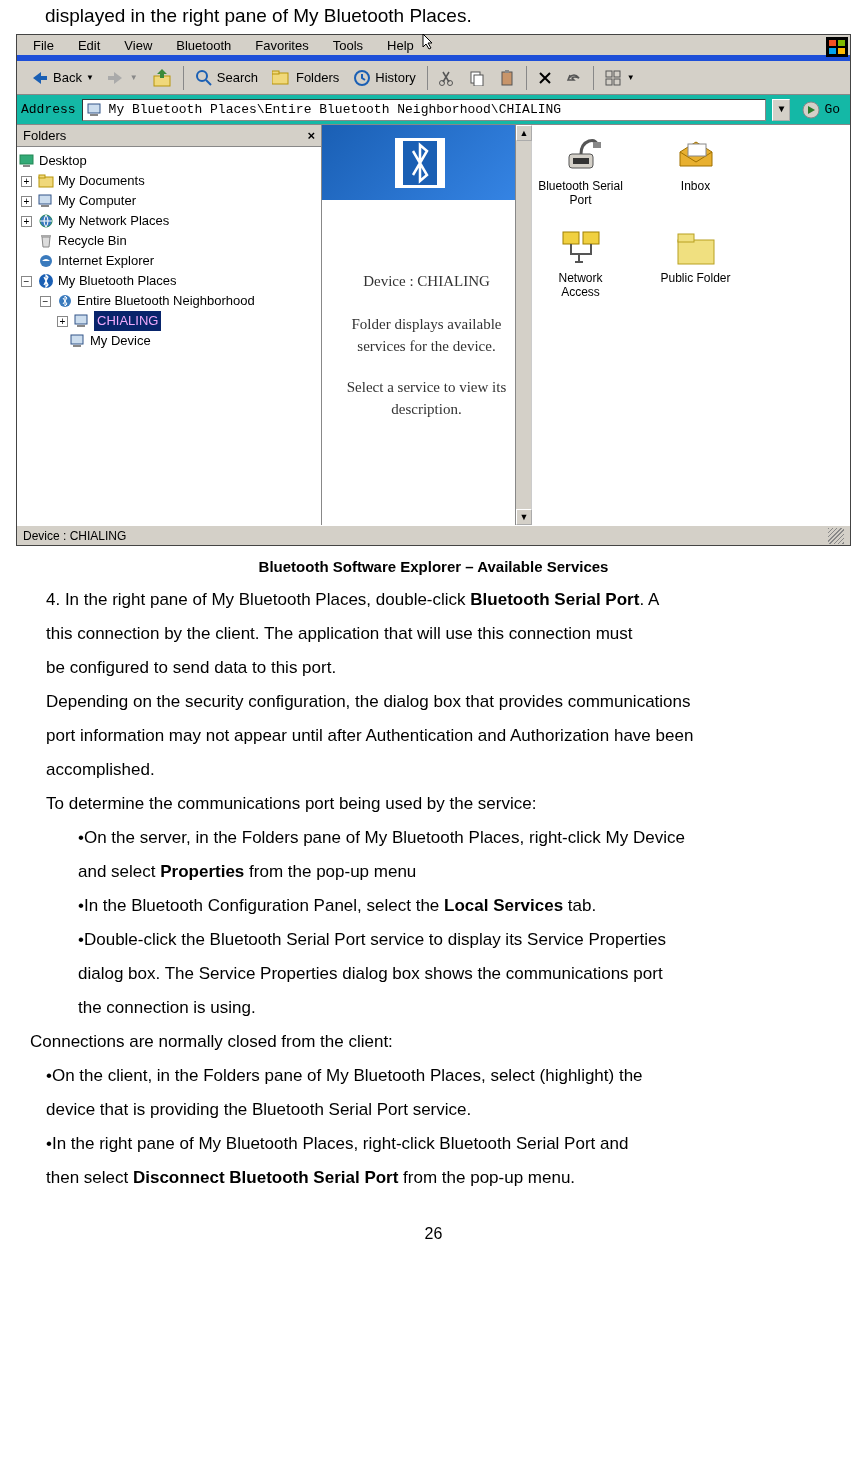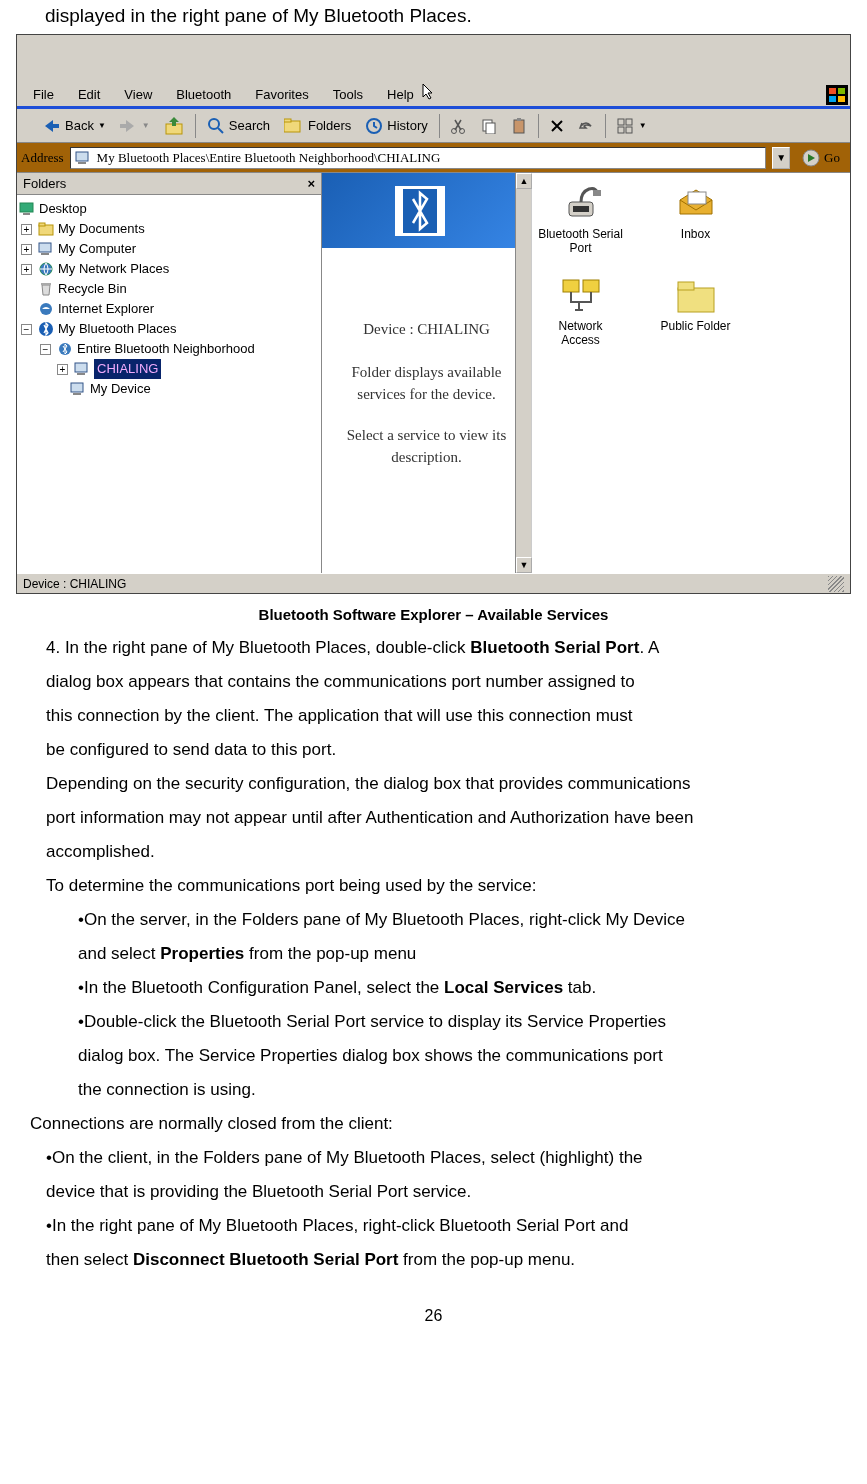--- a/index.html
+++ b/index.html
@@ -1,28 +1,28 @@
 <!DOCTYPE html>
 <html><head>
 <meta charset="utf-8">
 <style>
   * { box-sizing: border-box; margin: 0; padding: 0; }
   body { font-family: Arial, sans-serif; font-size: 16px; background: #fff; color: #000; width: 867px; }
   .page { padding: 0 10px; }
   .topline { padding: 5px 35px; font-size: 19px; }
   .screenshot { border: 1px solid #444; margin: 2px 6px; background: #d4d0c8; }
-  .menubar { display: flex; align-items: center; background: #d4d0c8; border-bottom: 3px solid #1d4ed8; height: 26px; padding: 0 4px; font-size: 13px; font-family: Tahoma, sans-serif; position: relative; margin-top: 48px; }
+  .menubar { display: flex; align-items: center; background: #d4d0c8; border-bottom: 6px solid #1d4ed8; height: 26px; padding: 0 4px; font-size: 13px; font-family: Tahoma, sans-serif; position: relative; }
   .menubar span { padding: 3px 12px; cursor: default; }
   .winlogo { position: absolute; right: 2px; top: 2px; width: 22px; height: 20px; background: #000; display: flex; align-items: center; justify-content: center; }
   .winlogo svg { width: 16px; height: 14px; }
-  .toolbar { display: flex; align-items: center; background: #d4d0c8; border-bottom: 1px solid #888; height: 34px; padding: 0 20px; font-size: 13px; font-family: Tahoma, sans-serif; gap: 2px; }
+  .toolbar { display: flex; align-items: center; background: #d4d0c8; border-bottom: 1px solid #888; height: 34px; padding: 0 8px; font-size: 13px; font-family: Tahoma, sans-serif; gap: 2px; }
   .tbtn { display: flex; align-items: center; gap: 4px; padding: 3px 6px; cursor: default; }
   .tbtn.disabled { color: #888; }
   .sep { width: 1px; height: 24px; background: #888; margin: 0 3px; }
-  .addrbar { display: flex; align-items: center; background: #a16207; border-bottom: 1px solid #888; height: 30px; padding: 0 4px; font-size: 13px; font-family: Liberation Serif, serif; gap: 6px; }
+  .addrbar { display: flex; align-items: center; background: #14b8a6; border-bottom: 1px solid #888; height: 30px; padding: 0 4px; font-size: 13px; font-family: Liberation Mono, monospace; gap: 6px; }
   .addrinput { flex: 1; background: #fff; border: 1px inset #888; height: 22px; display: flex; align-items: center; padding: 0 4px; gap: 6px; }
   .addrdrop { background: #d4d0c8; border: 1px outset #fff; width: 18px; height: 22px; display: flex; align-items: center; justify-content: center; font-size: 10px; }
   .go { display: flex; align-items: center; gap: 4px; padding: 0 6px; }
   .panes { display: flex; height: 400px; background: #fff; }
   .folderpane { width: 305px; border-right: 1px solid #888; background: #fff; display: flex; flex-direction: column; }
   .folderhead { background: #d4d0c8; border-bottom: 1px solid #888; padding: 3px 6px; font-size: 13px; font-family: Tahoma, sans-serif; display: flex; justify-content: space-between; align-items: center; }
   .tree { padding: 4px 2px; font-size: 13px; font-family: Tahoma, sans-serif; line-height: 20px; }
   .tree-item { display: flex; align-items: center; gap: 4px; white-space: nowrap; }
   .tree-item.selected span.lbl { background: #08246b; color: #f0abfc; padding: 0 3px; }
   .exp { width: 11px; height: 11px; border: 1px solid #888; font-size: 10px; line-height: 9px; text-align: center; background: #fff; display: inline-block; margin: 0 2px; }
@@ -369,21 +369,20 @@
     <div class="statusbar">
       <span>Device : CHIALING</span>
       <div class="statusgrip"></div>
     </div>
   </div>
 
   <div class="caption">Bluetooth Software Explorer – Available Services</div>
 
   <div class="doc">
     <div class="ind1"><span>4. In the right pane of My Bluetooth Places, double-click </span><b>Bluetooth Serial Port</b><span>. A</span></div>
-    <div class="ind1">dialog box appears that contains the communications port number assigned to</div>
     <div class="ind1">this connection by the client. The application that will use this connection must</div>
     <div class="ind1">be configured to send data to this port.</div>
     <div class="ind1">Depending on the security configuration, the dialog box that provides communications</div>
     <div class="ind1">port information may not appear until after Authentication and Authorization have been</div>
     <div class="ind1">accomplished.</div>
     <div class="ind1">To determine the communications port being used by the service:</div>
     <div class="ind2">•On the server, in the Folders pane of My Bluetooth Places, right-click My Device</div>
     <div class="ind2"><span>and select </span><b>Properties</b><span> from the pop-up menu</span></div>
     <div class="ind2"><span>•In the Bluetooth Configuration Panel, select the </span><b>Local Services</b><span> tab.</span></div>
     <div class="ind2">•Double-click the Bluetooth Serial Port service to display its Service Properties</div>

